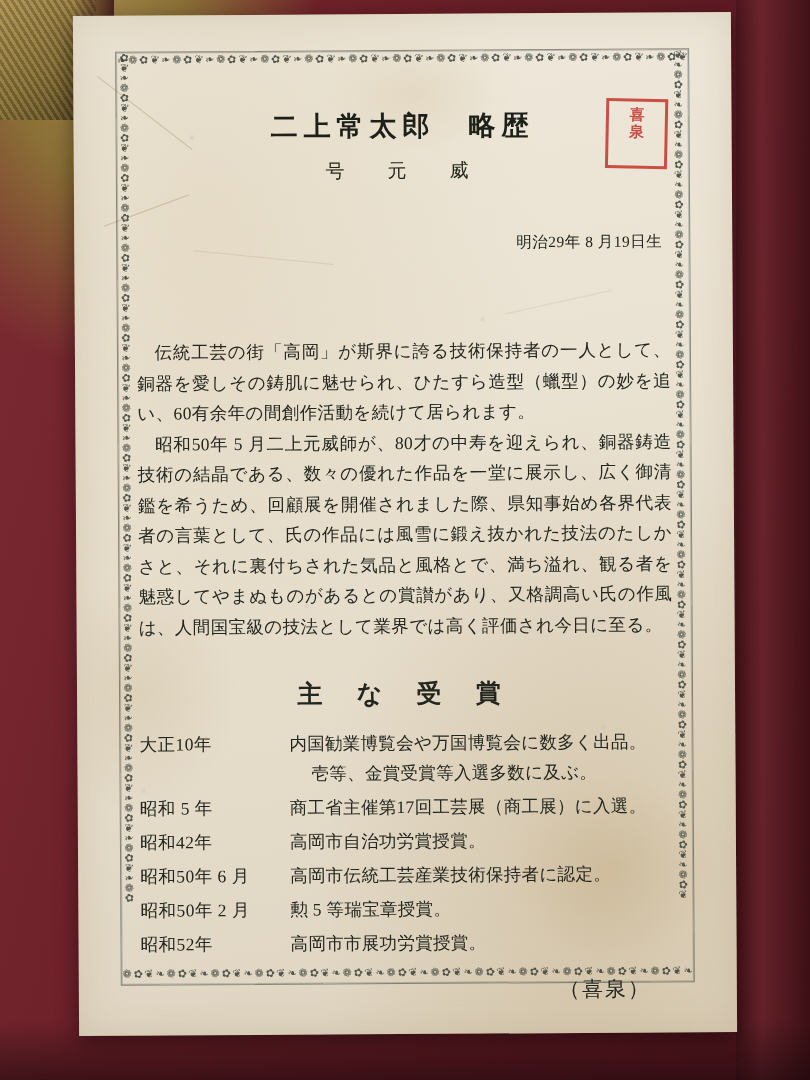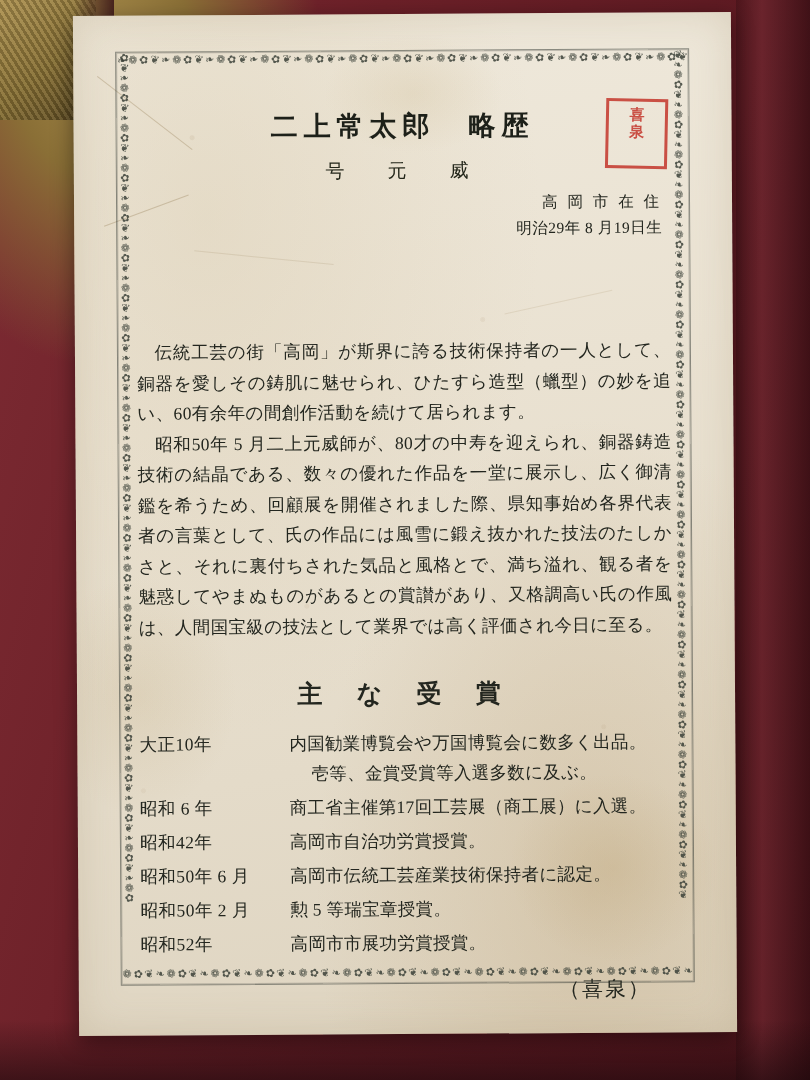--- a/index.html
+++ b/index.html
@@ -169,21 +169,21 @@
 
   .addr {
     position: absolute;
     right: 8px;
     top: 120px;
     text-align: right;
     font-size: 15.5px;
     line-height: 26px;
     letter-spacing: 3px;
   }
-  .addr .line2 { letter-spacing: 0.5px; }
+  .addr .line2 { letter-spacing: 0.5px; margin-top: 40px; }
 
   .body-text {
     margin-top: 152px;
     font-size: 17.5px;
     line-height: 30.5px;
     text-align: justify;
     letter-spacing: .4px;
   }
   .body-text p { margin: 0; text-indent: 1em; }
 
@@ -531,42 +531,41 @@
 
       <div class="seal">
         <span>喜</span>
         <span>泉</span>
       </div>
 
       <div class="title">二上常太郎　略歴</div>
       <div class="subtitle">号　元　威</div>
 
       <div class="addr">
-        <div class="line1">高 岡 市 在 住</div>
         <div class="line2">明治29年 8 月19日生</div>
       </div>
 
       <div class="body-text">
         <p>伝統工芸の街「高岡」が斯界に誇る技術保持者の一人として、銅器を愛しその鋳肌に魅せられ、ひたすら造型（蠟型）の妙を追い、60有余年の間創作活動を続けて居られます。</p>
         <p>昭和50年 5 月二上元威師が、80才の中寿を迎えられ、銅器鋳造技術の結晶である、数々の優れた作品を一堂に展示し、広く御清鑑を希うため、回顧展を開催されました際、県知事始め各界代表者の言葉として、氏の作品には風雪に鍛え抜かれた技法のたしかさと、それに裏付ちされた気品と風格とで、満ち溢れ、観る者を魅惑してやまぬものがあるとの賞讃があり、又格調高い氏の作風は、人間国宝級の技法として業界では高く評価され今日に至る。</p>
       </div>
 
       <div class="awards-title">主 な 受 賞</div>
 
       <table class="awards">
         <tbody>
           <tr>
             <td class="year">大正10年</td>
             <td class="desc">
               <span>内国勧業博覧会や万国博覧会に数多く出品。</span>
               <span class="cont">壱等、金賞受賞等入選多数に及ぶ。</span>
             </td>
           </tr>
           <tr>
-            <td class="year">昭和 6 年</td>
+            <td class="year">昭和 5 年</td>
             <td class="desc">商工省主催第17回工芸展（商工展）に入選。</td>
           </tr>
           <tr>
             <td class="year">昭和42年</td>
             <td class="desc">高岡市自治功労賞授賞。</td>
           </tr>
           <tr>
             <td class="year">昭和50年 6 月</td>
             <td class="desc">高岡市伝統工芸産業技術保持者に認定。</td>
           </tr>

